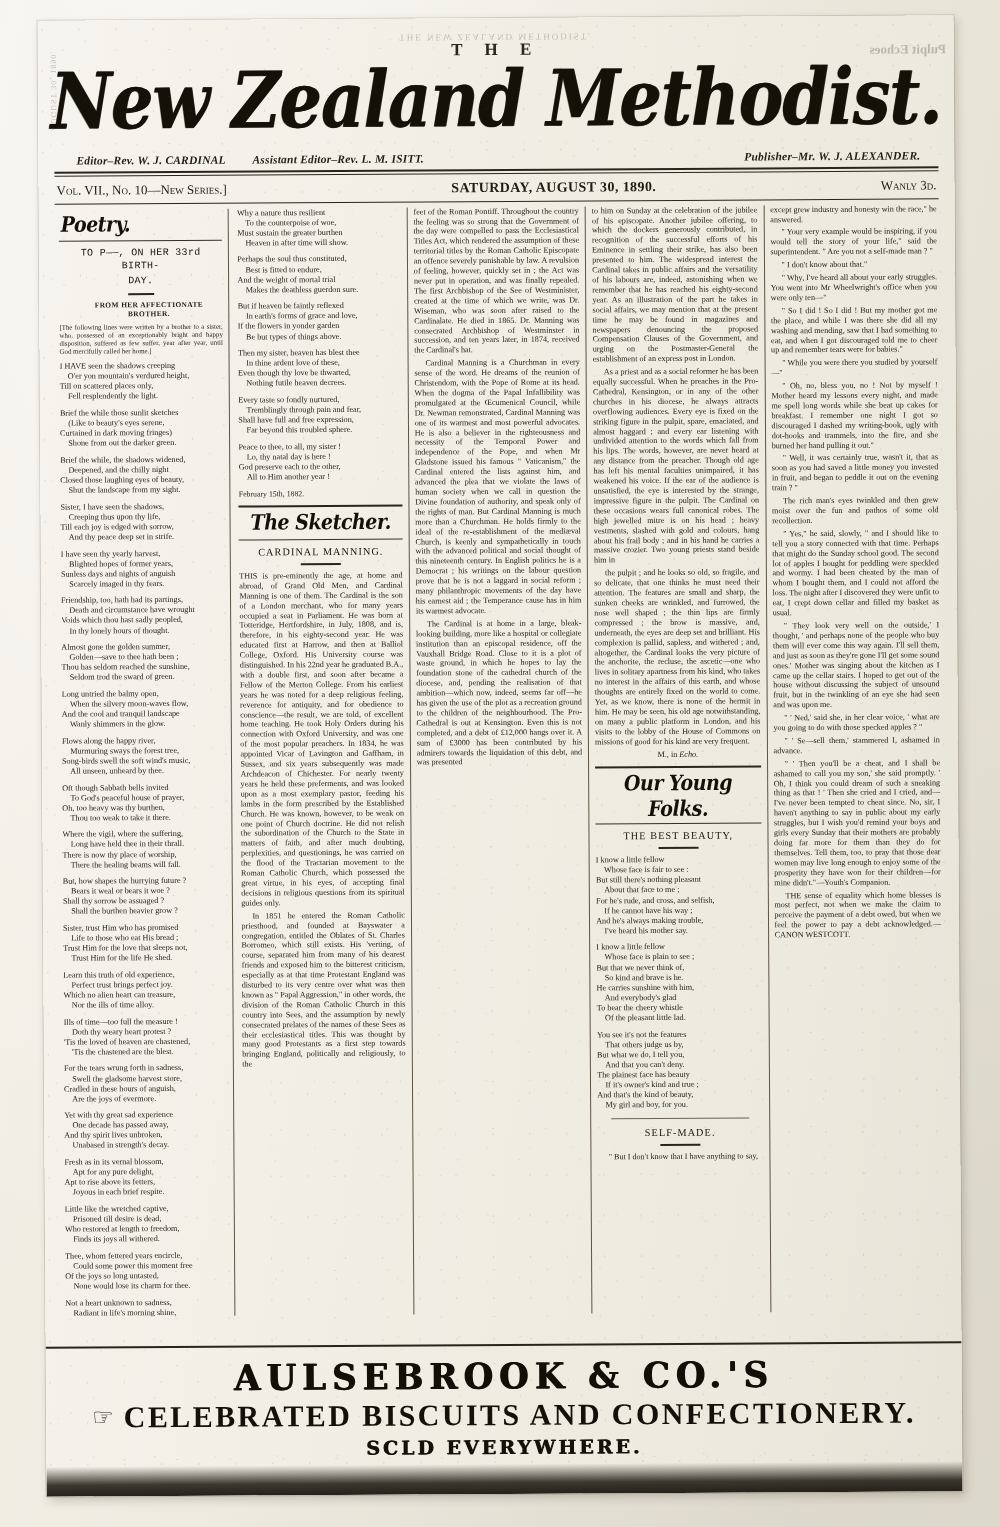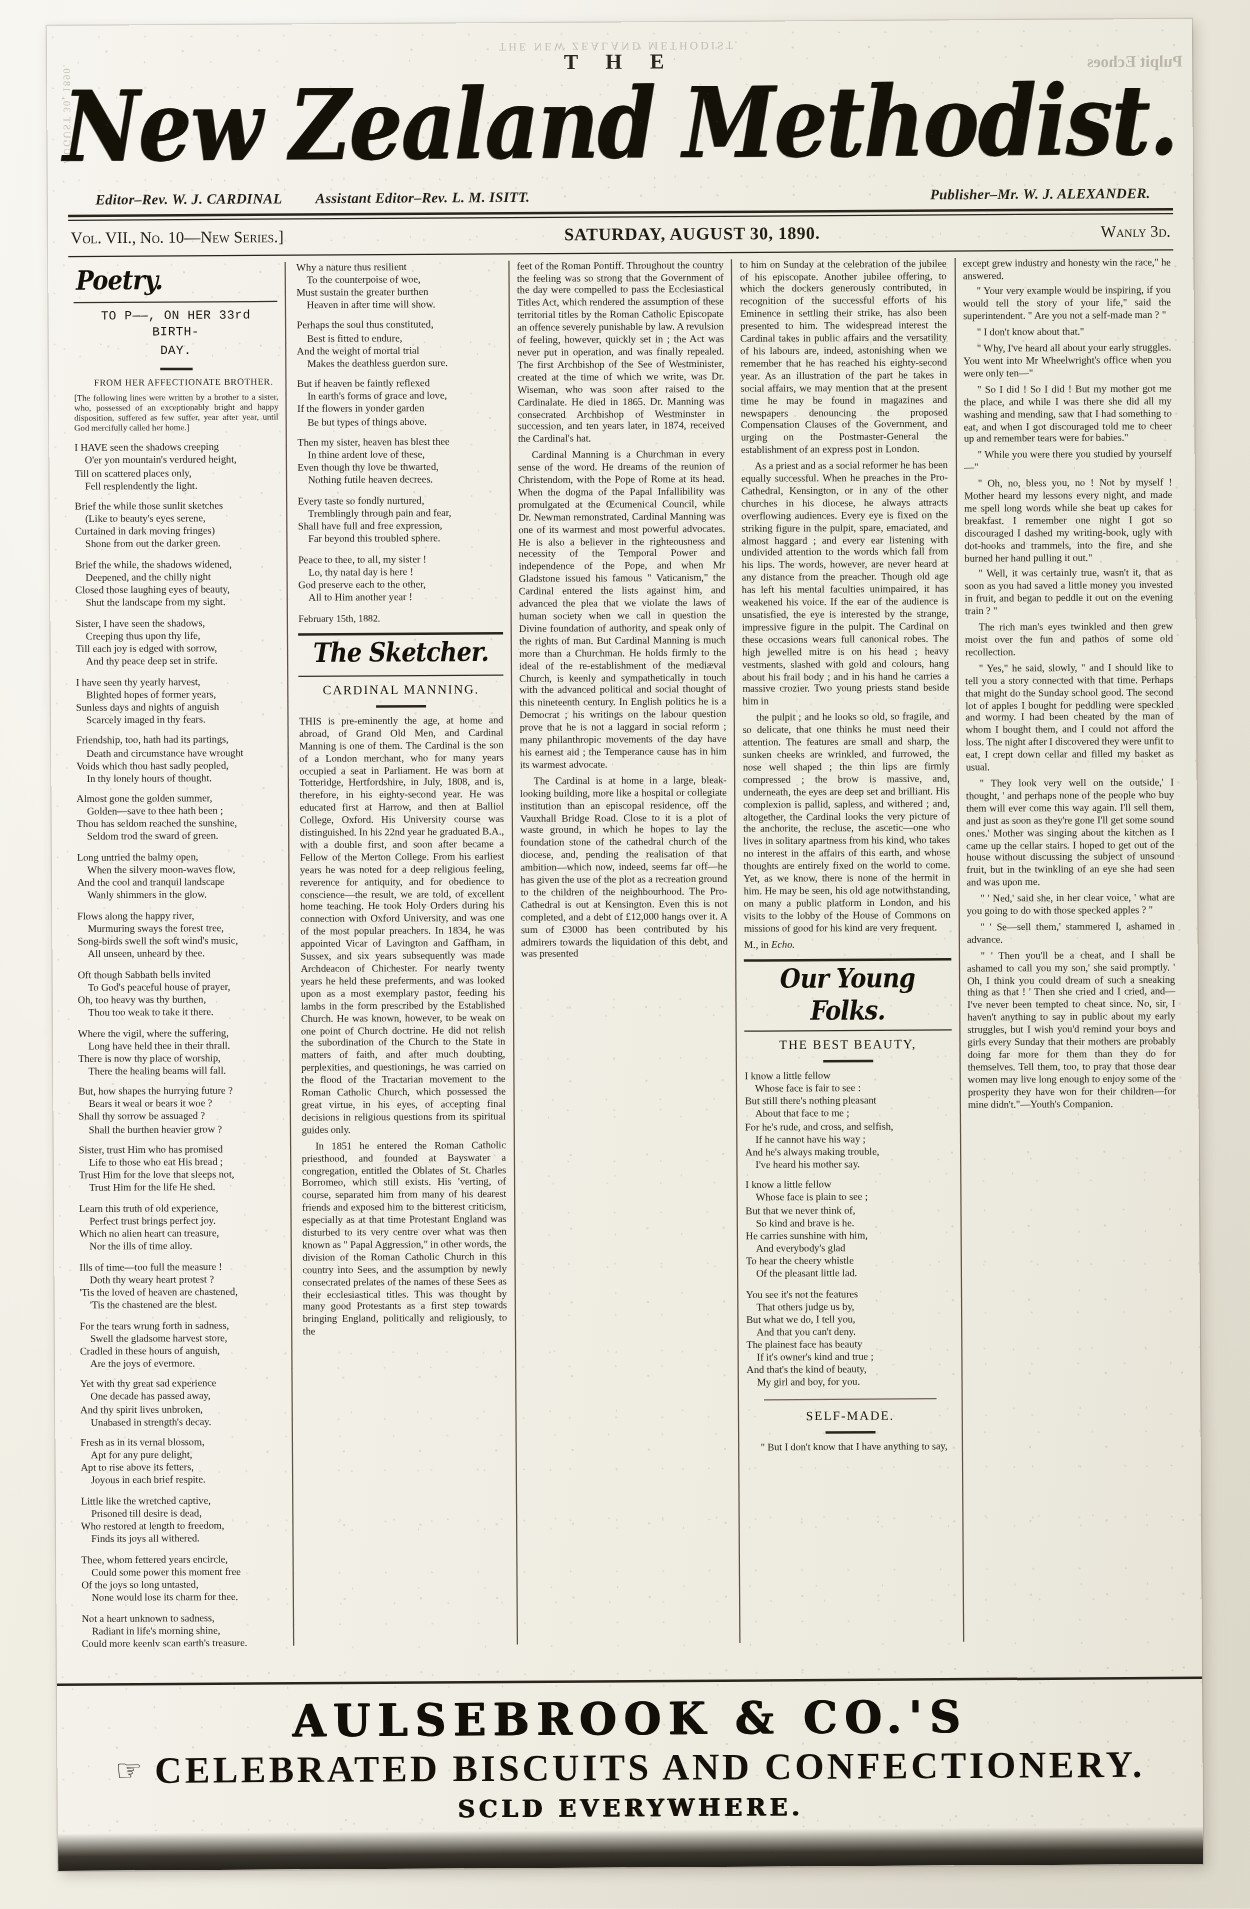--- a/index.html
+++ b/index.html
@@ -104,43 +104,43 @@
   .hr-after{border-top:1px solid #353026;margin:7px 0 6px 0;}
   .hr-thick{border-top:2.2px solid #2a251c;margin:7px 0 2px 0;}
 
   .poemtitle{
     text-align:center;font-size:10px;letter-spacing:.3px;color:#19150e;
     margin:3px 2px 0 2px;line-height:1.25;font-family:Liberation Mono, monospace;
   }
   .dash{width:26px;height:2px;background:#2a251c;margin:5px auto 6px auto;}
   .dash.wide{width:40px;}
   .attrib{
-    font-size:7.4px;font-variant:small-caps;letter-spacing:.4px;
-    margin:2px 0 4px 16px;color:#221e15;font-weight:normal;
+    text-align:center;font-size:7.4px;font-variant:small-caps;letter-spacing:.4px;
+    margin:2px 0 4px 16px;color:#221e15;font-weight:bold;
   }
   .bracketnote{
     font-size:6.9px;line-height:1.18;text-align:justify;color:#2a251c;
     margin:0 0 6px 0;
   }
   .stanza{margin:0 0 6.5px 0;font-size:8.2px;line-height:1.23;}
   .stanza span{display:block;white-space:pre-wrap;}
   .datesig{font-size:7.8px;margin-top:1px;}
 
   .arthead{
     text-align:center;font-size:10.2px;letter-spacing:1.1px;
     margin:4px 0 0 0;color:#17130c;
   }
   p.body{
     text-align:justify;margin:0 0 0 0;text-indent:11px;
     font-size:8.15px;line-height:1.215;
     -webkit-hyphens:auto;hyphens:auto;
   }
   p.body.first{text-indent:0;}
   p.body + p.body{margin-top:3px;}
-  .sig{text-align:left;font-size:8.2px;margin-top:3px;}
+  .sig{text-align:center;font-size:8.2px;margin-top:3px;}
   .sig i{font-style:italic;}
   .rule-dotted{border-top:1px solid #6b6354;margin:8px 14px 8px 14px;}
 
   
   .ad{
     position:absolute;left:0;right:0;bottom:0;height:150px;
     border-top:2.5px solid #2a251c;
     padding-top:4px;box-sizing:border-box;
     overflow:hidden;
   }
@@ -461,20 +461,21 @@
             <p class="body">" So I did ! So I did ! But my mother got me the place, and while I was there she did all my washing and mending, saw that I had something to eat, and when I got discouraged told me to cheer up and remember tears were for babies."</p>
             <p class="body">" While you were there you studied by yourself—"</p>
             <p class="body">" Oh, no, bless you, no ! Not by myself ! Mother heard my lessons every night, and made me spell long words while she beat up cakes for breakfast. I remember one night I got so discouraged I dashed my writing-book, ugly with dot-hooks and trammels, into the fire, and she burned her hand pulling it out."</p>
             <p class="body">" Well, it was certainly true, wasn't it, that as soon as you had saved a little money you invested in fruit, and began to peddle it out on the evening train ? "</p>
             <p class="body">The rich man's eyes twinkled and then grew moist over the fun and pathos of some old recollection.</p>
             <p class="body">" Yes," he said, slowly, " and I should like to tell you a story connected with that time. Perhaps that might do the Sunday school good. The second lot of apples I bought for peddling were speckled and wormy. I had been cheated by the man of whom I bought them, and I could not afford the loss. The night after I discovered they were unfit to eat, I crept down cellar and filled my basket as usual.</p>
             <p class="body">" They look very well on the outside,' I thought, ' and perhaps none of the people who buy them will ever come this way again. I'll sell them, and just as soon as they're gone I'll get some sound ones.' Mother was singing about the kitchen as I came up the cellar stairs. I hoped to get out of the house without discussing the subject of unsound fruit, but in the twinkling of an eye she had seen and was upon me.</p>
             <p class="body">" ' Ned,' said she, in her clear voice, ' what are you going to do with those specked apples ? "</p>
             <p class="body">" ' Se—sell them,' stammered I, ashamed in advance.</p>
             <p class="body">" ' Then you'll be a cheat, and I shall be ashamed to call you my son,' she said promptly. ' Oh, I think you could dream of such a sneaking thing as that ! ' Then she cried and I cried, and—I've never been tempted to cheat since. No, sir, I haven't anything to say in public about my early struggles, but I wish you'd remind your boys and girls every Sunday that their mothers are probably doing far more for them than they do for themselves. Tell them, too, to pray that those dear women may live long enough to enjoy some of the prosperity they have won for their children—for mine didn't."—Youth's Companion.</p>
+            <p class="body">THE sense of equality which home blesses is most perfect, not when we make the claim to perceive the payment of a debt owed, but when we feel the power to pay a debt acknowledged.—CANON WESTCOTT.</p>
           </div>
 
       </div>
 
       <div class="ad">
         <div class="l1">AULSEBROOK &amp; CO.'S</div>
         <div class="l2wrap">
           <span class="hand">☞</span>
           <span class="l2">CELEBRATED BISCUITS AND CONFECTIONERY.</span>
         </div>

